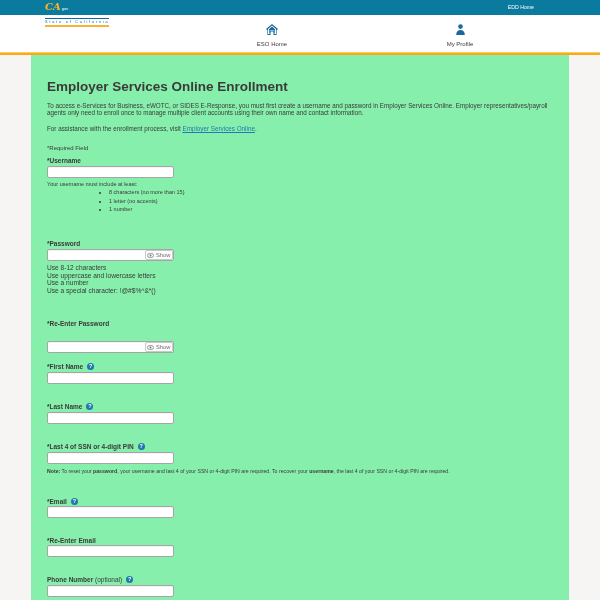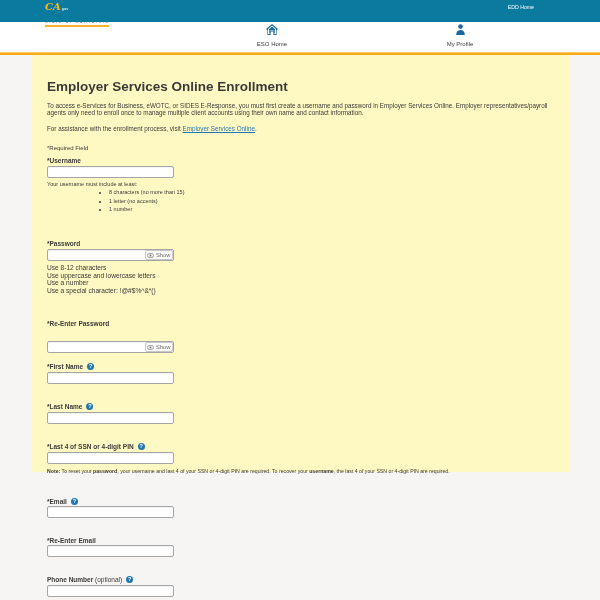--- a/index.html
+++ b/index.html
@@ -5,21 +5,21 @@
   * { margin:0; padding:0; box-sizing:border-box; }
   html,body { width:600px; height:600px; overflow:hidden; }
   body {
     font-family:"Liberation Sans", sans-serif;
     background:#F7F5F4;
     color:#3B3A39;
     position:relative;
   }
 
   
-  .topbar { position:absolute; top:0; left:0; width:600px; height:22px; background:#0B7A9F; z-index:5; }
+  .topbar { position:absolute; top:0; left:0; width:600px; height:15px; background:#0B7A9F; z-index:5; }
   .ca-logo { position:absolute; left:45px; top:0; height:13px; display:flex; align-items:center; }
   .ca-script { font-family:"DejaVu Serif", serif; font-style:italic; font-weight:bold; font-size:10px; color:#FDB81E; line-height:10px; }
   .ca-gov { font-size:4px; color:#FFFFFF; margin-left:1px; margin-top:4px; }
   .edd-home-link { position:absolute; right:66px; top:4px; font-size:5.2px; color:#FFFFFF; text-decoration:none; }
 
   
   .header { position:absolute; top:13px; left:0; width:600px; height:39px; background:#FFFFFF; z-index:4; }
 
   .edd-logo { position:absolute; left:45px; top:4px; width:64px; }
   .edd-row { display:flex; align-items:flex-start; position:relative; }
@@ -31,21 +31,21 @@
 
   .nav-item { position:absolute; top:8px; width:80px; display:flex; flex-direction:column; align-items:center; cursor:pointer; text-decoration:none; }
   .nav-eso { left:232px; }
   .nav-profile { left:420px; }
   .nav-label { font-size:6px; color:#3B3A39; margin-top:2px; }
 
   
   .goldline { position:absolute; top:52px; left:0; width:600px; height:3px; background:#F9A91A; border-top:1px solid #FFCE63; z-index:4; }
 
   
-  .main { position:absolute; top:55px; left:31px; width:538px; height:417px; background:#fef9c3; }
+  .main { position:absolute; top:55px; left:31px; width:538px; height:545px; background:#86efac; }
   .abs { position:absolute; left:16px; }
 
   .page-title { top:24px; font-size:13.5px; font-weight:bold; color:#3B3A39; }
   .intro { top:47px; width:506px; font-size:6.3px; line-height:7.3px; color:#3B3A39; }
   .assist { top:70px; font-size:6.3px; }
   .assist a { color:#2577B5; text-decoration:underline; }
   .required { top:90px; font-size:6px; }
 
   .field-label { font-size:6.5px; font-weight:bold; color:#3B3A39; display:flex; align-items:center; }
   .optional { font-weight:normal; }

